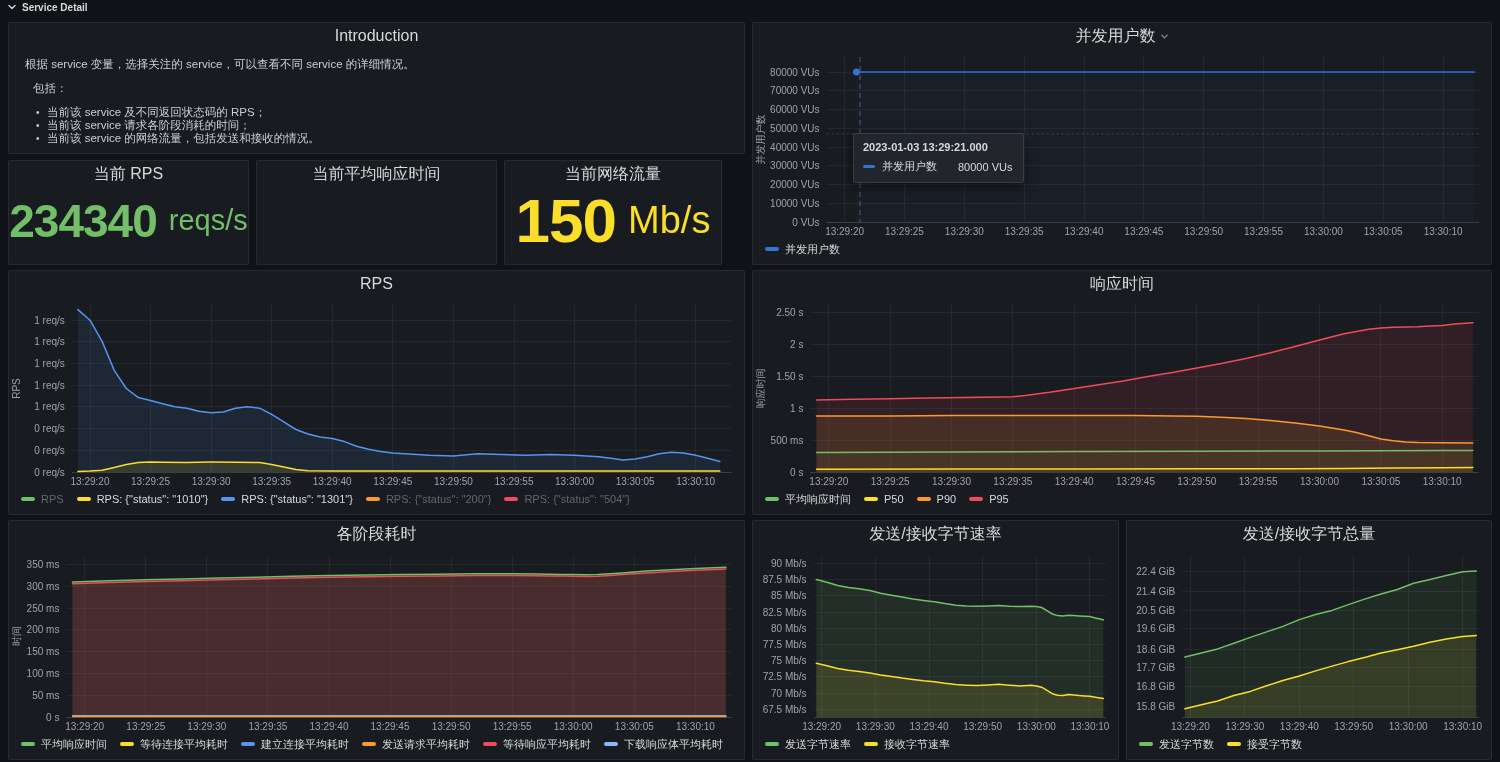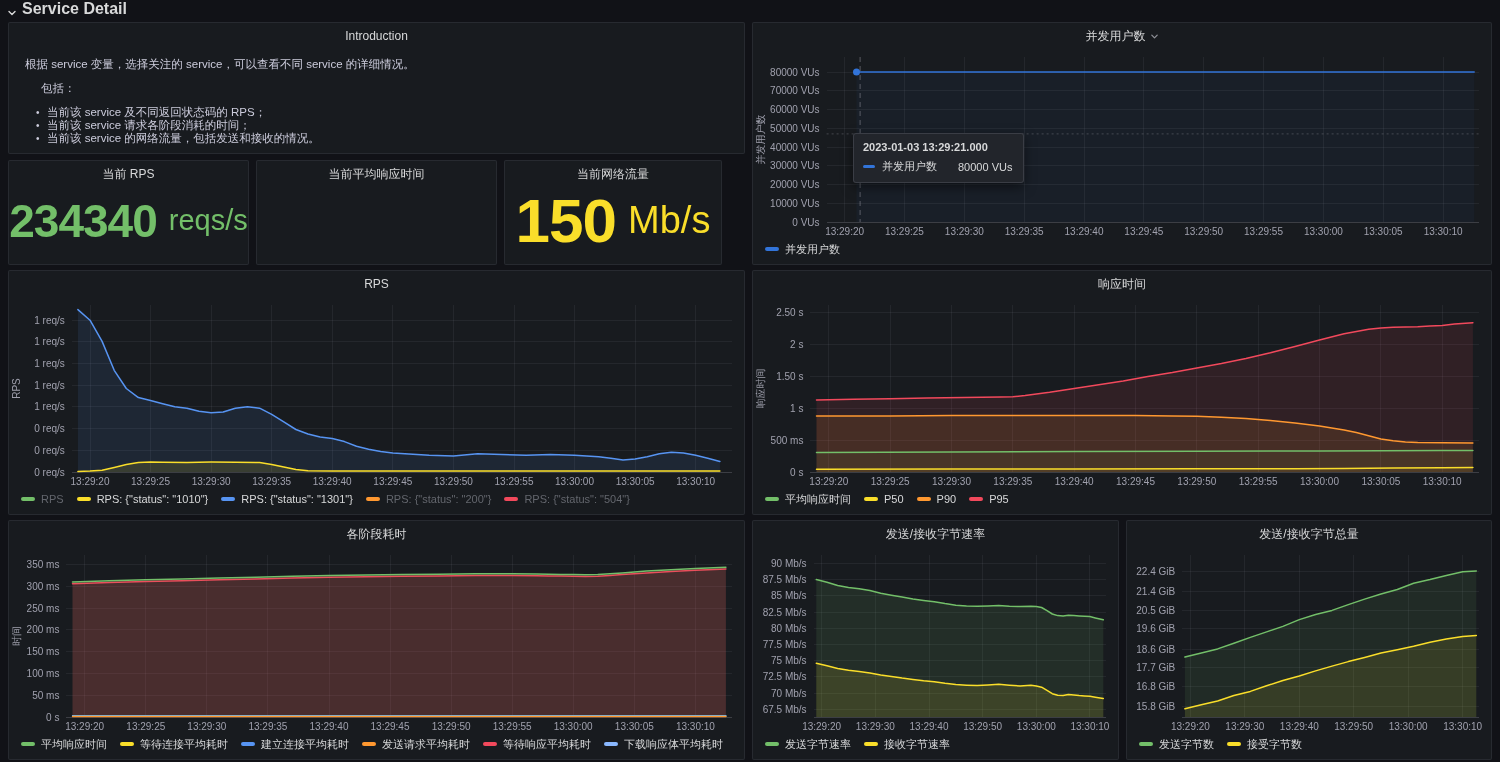--- a/index.html
+++ b/index.html
@@ -1,42 +1,42 @@
 <!DOCTYPE html>
 <html><head>
 <meta charset="utf-8">
 <style>
   html,body{margin:0;padding:0;background:#111217;}
   body{font-family:"Liberation Sans",sans-serif;color:#d8d9da;}
   #dashboard{position:relative;width:1500px;height:762px;background:#111217;overflow:hidden;}
 
-  .row-header{position:absolute;left:7px;top:2px;height:16px;display:flex;align-items:flex-end;gap:5px;
-    font-size:16px;font-weight:700;color:#d8d9da;cursor:pointer;}
+  .row-header{position:absolute;left:7px;top:2px;height:16px;display:flex;align-items:flex-start;gap:5px;
+    font-size:10px;font-weight:700;color:#d8d9da;cursor:pointer;}
   .row-header svg{display:block;}
 
   .panel{position:absolute;background:#181b1f;border:1px solid rgba(204,204,220,0.09);border-radius:2px;
     display:flex;flex-direction:column;box-sizing:border-box;}
   .panel-title{flex:0 0 26px;display:flex;align-items:center;justify-content:center;gap:4px;
-    font-size:12px;font-weight:500;color:#d8d9da;cursor:pointer;}
+    font-size:16px;font-weight:500;color:#d8d9da;cursor:pointer;}
   .chart{flex:1 1 auto;min-height:0;position:relative;}
   .chart svg{position:absolute;left:0;top:0;}
   svg text{font-size:10px;fill:rgba(204,204,220,0.75);font-family:"Liberation Sans",sans-serif;}
   svg .grid{stroke:rgba(204,204,220,0.07);stroke-width:1;shape-rendering:crispEdges;}
   svg .axis{stroke:rgba(204,204,220,0.20);stroke-width:1;shape-rendering:crispEdges;}
 
   .legend{flex:0 0 20px;display:flex;align-items:center;gap:13px;padding:0 8px 5px 12px;
     font-size:11px;color:#d8d9da;overflow:hidden;white-space:nowrap;}
   .legend-item{display:flex;align-items:center;gap:6px;cursor:pointer;}
   .legend-swatch{width:14px;height:4px;border-radius:2px;flex:0 0 14px;}
   .legend-item.dim{color:#63666d;}
 
   
   .intro-body{padding:4px 16px 0 16px;font-size:11.5px;color:#ccccdc;line-height:1.3;}
   .intro-lead{margin:4px 0 0 0;}
-  .intro-include{margin:9px 0 0 16px;}
+  .intro-include{margin:9px 0 0 8px;}
   .intro-body ul{margin:10px 0 0 0;padding:0 0 0 22px;list-style:none;}
   .intro-body li{line-height:13px;margin:0;position:relative;}
   .intro-body li::before{content:"•";position:absolute;left:-11px;color:#ccccdc;font-size:10px;}
 
   
   .stat-body{flex:1;display:flex;align-items:center;justify-content:center;gap:12px;padding-bottom:10px;}
   .stat-value{font-weight:700;line-height:1;letter-spacing:-1px;}
   .stat-unit{font-weight:500;line-height:1.1;}
   .size-m .stat-value{font-size:46px;}
   .size-m .stat-unit{font-size:29px;}

